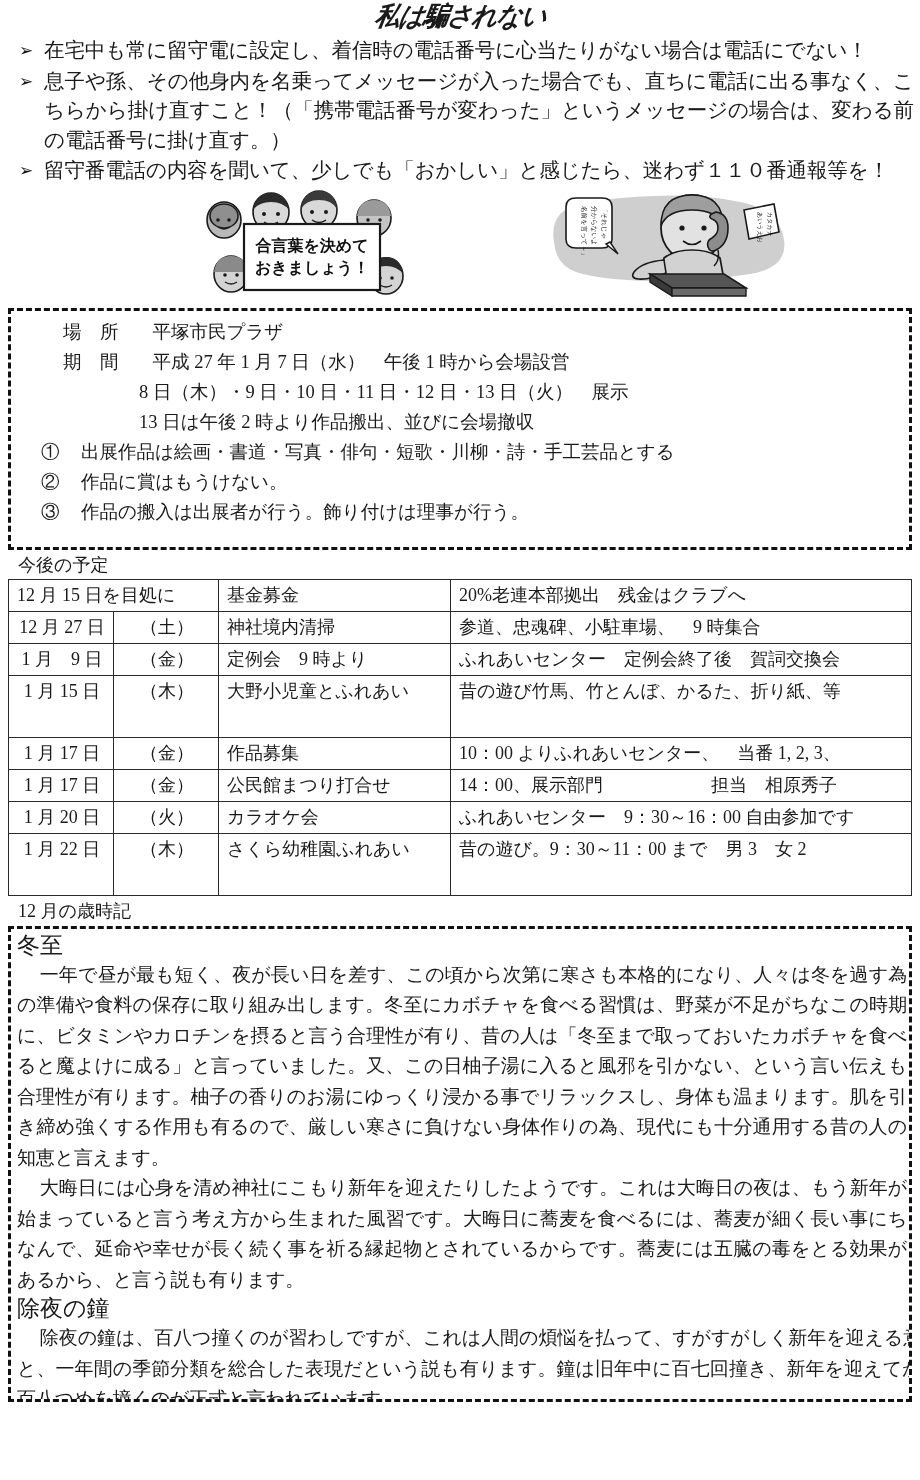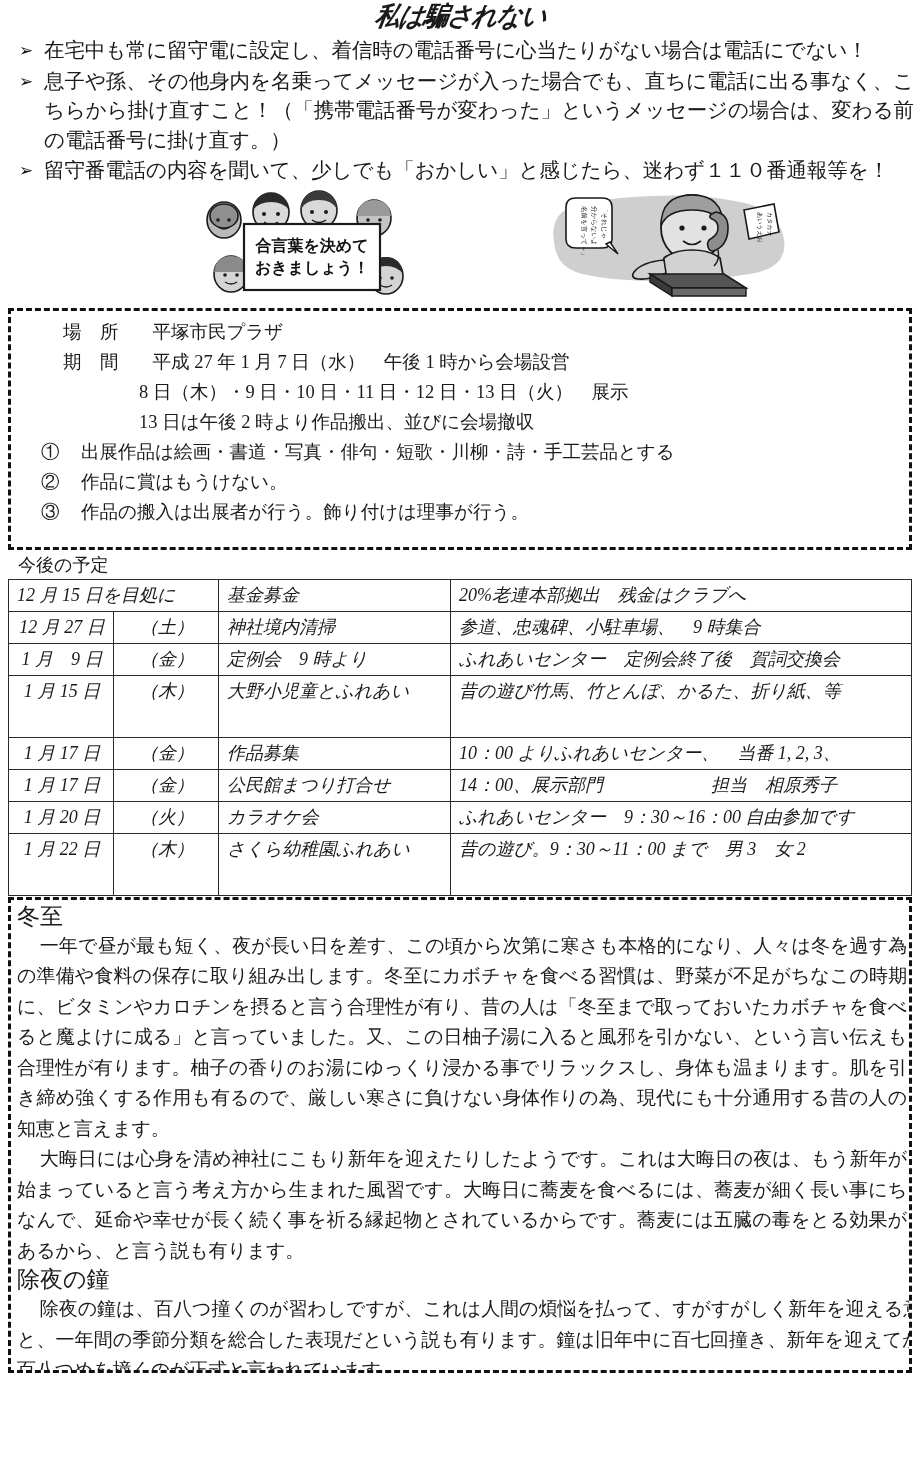--- a/index.html
+++ b/index.html
@@ -134,21 +134,20 @@
   }
   table.sched td {
     border: 1.6px solid #2a2a2a;
     font-size: 18px;
     line-height: 27px;
     padding: 2px 6px 2px 8px;
     vertical-align: top;
     box-sizing: border-box;
     overflow: hidden;
     white-space: nowrap;
-    font-style: italic;
   }
   td.c-date   { width: 142px; text-align: center; }
   td.c-day    { width: 68px;  text-align: center; }
   td.c-event  { width: 232px; text-align: left; white-space: normal; }
   td.c-detail { text-align: left; }
   td.c-date-wide { width: 210px; text-align: left; }
   .tall { height: 62px; }
   .pad-r { padding-left: 26px; }
 
   
@@ -363,20 +362,21 @@
         <tr class="tall">
           <td class="c-date">1 月 22 日</td>
           <td class="c-day">（木）</td>
           <td class="c-event">さくら幼稚園ふれあい</td>
           <td class="c-detail pad-r">昔の遊び。9：30～11：00 まで　男 3　女 2</td>
         </tr>
       </tbody>
     </table>
   </div>
 
+  <div class="section-label">12 月の歳時記</div>
 
   <div class="dash-box dash-box-essay">
 
     <div class="essay-head">冬至</div>
     <p class="essay-para">一年で昼が最も短く、夜が長い日を差す、この頃から次第に寒さも本格的になり、人々は冬を過す為の準備や食料の保存に取り組み出します。冬至にカボチャを食べる習慣は、野菜が不足がちなこの時期に、ビタミンやカロチンを摂ると言う合理性が有り、昔の人は「冬至まで取っておいたカボチャを食べると魔よけに成る」と言っていました。又、この日柚子湯に入ると風邪を引かない、という言い伝えも合理性が有ります。柚子の香りのお湯にゆっくり浸かる事でリラックスし、身体も温まります。肌を引き締め強くする作用も有るので、厳しい寒さに負けない身体作りの為、現代にも十分通用する昔の人の知恵と言えます。</p>
 
     <p class="essay-para">大晦日には心身を清め神社にこもり新年を迎えたりしたようです。これは大晦日の夜は、もう新年が始まっていると言う考え方から生まれた風習です。大晦日に蕎麦を食べるには、蕎麦が細く長い事にちなんで、延命や幸せが長く続く事を祈る縁起物とされているからです。蕎麦には五臓の毒をとる効果があるから、と言う説も有ります。</p>
 
     <div class="essay-head">除夜の鐘</div>
     <p class="essay-para clip">除夜の鐘は、百八つ撞くのが習わしですが、これは人間の煩悩を払って、すがすがしく新年を迎える意味と、一年間の季節分類を総合した表現だという説も有ります。鐘は旧年中に百七回撞き、新年を迎えてから百八つめを撞くのが正式と言われています。</p>

